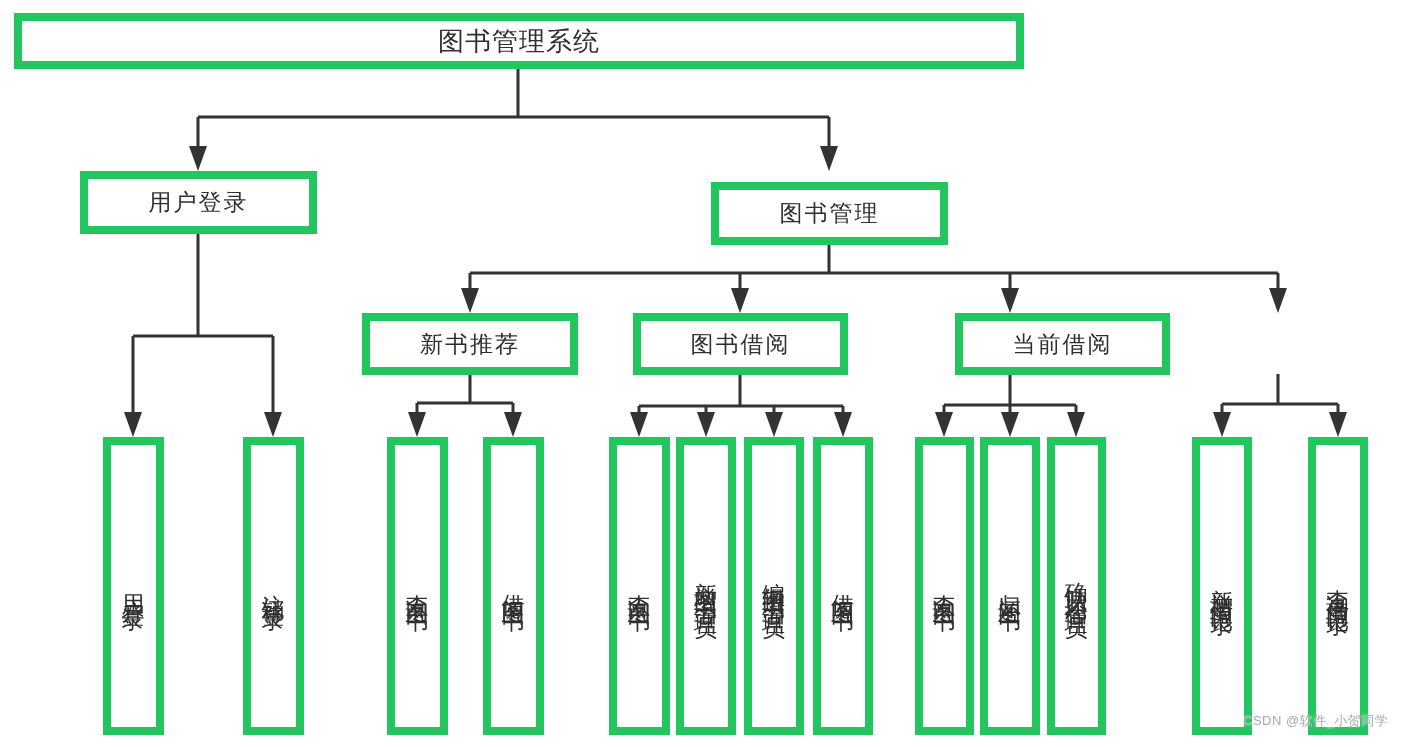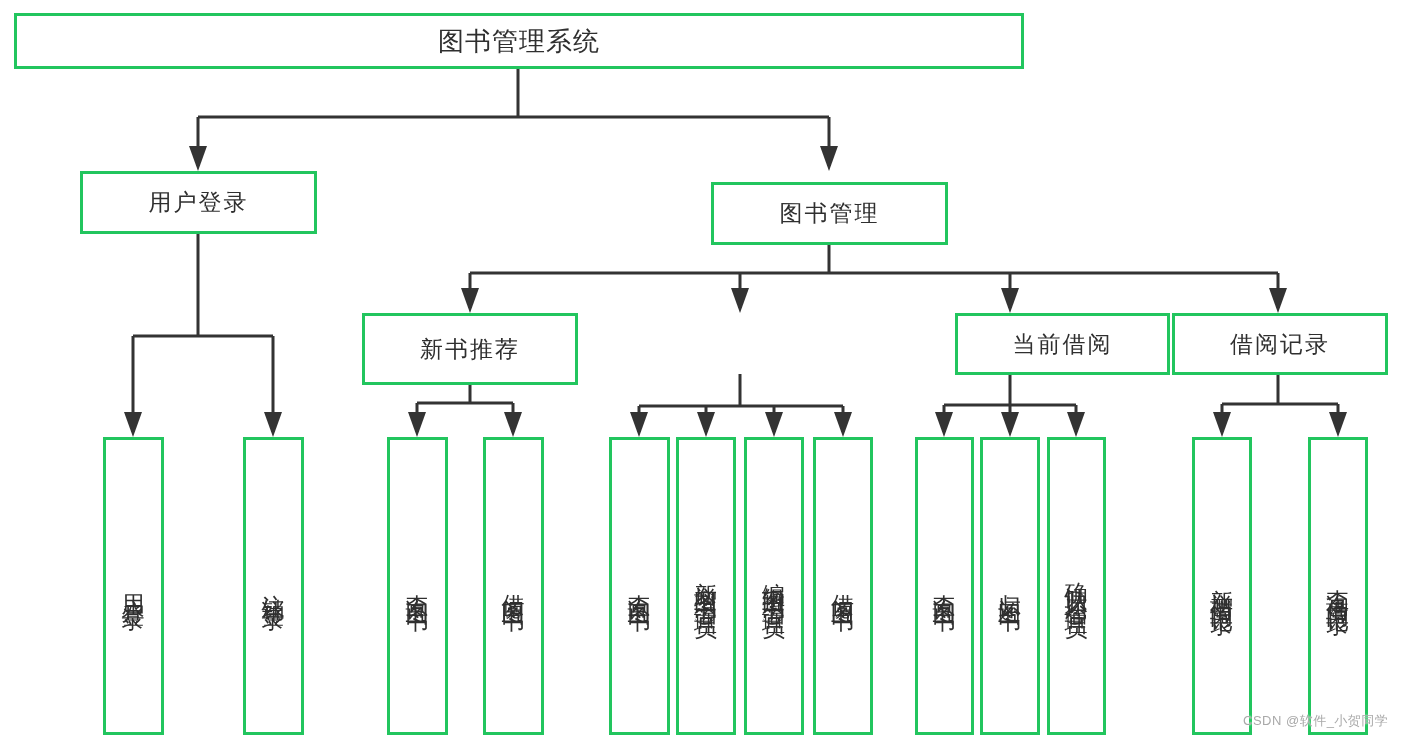--- a/index.html
+++ b/index.html
@@ -12,21 +12,21 @@
   }
   .canvas { position: absolute; inset: 0; width: 1405px; height: 747px; }
   svg.connectors {
     position: absolute; left: 0; top: 0;
     width: 1405px; height: 747px;
     pointer-events: none;
   }
   .box {
     position: absolute;
     background: #ffffff;
-    border: 3px solid #22c55e;
+    border: 8px solid #22c55e;
     display: flex; align-items: center; justify-content: center;
     text-align: right;
   }
   .h-label { font-size: 23px; letter-spacing: 2px; white-space: nowrap; }
   .root-box .h-label { font-size: 26px; letter-spacing: 1px; }
   .leaf .v-label {
     writing-mode: vertical-rl;
     text-orientation: mixed;
     font-size: 23px;
     letter-spacing: 5px;
@@ -92,28 +92,28 @@
     <span class="h-label">图书管理系统</span>
   </div>
 
   <div class="box" style="left:80px;top:171px;width:237px;height:63px">
     <span class="h-label">用户登录</span>
   </div>
   <div class="box" style="left:711px;top:182px;width:237px;height:63px">
     <span class="h-label">图书管理</span>
   </div>
 
-  <div class="box" style="left:362px;top:313px;width:216px;height:72px">
+  <div class="box" style="left:362px;top:313px;width:216px;height:62px">
     <span class="h-label">新书推荐</span>
+  </div>
+  <div class="box" style="left:633px;top:313px;width:215px;height:62px">
+    <span class="h-label">图书借阅</span>
   </div>
   <div class="box" style="left:955px;top:313px;width:215px;height:62px">
     <span class="h-label">当前借阅</span>
-  </div>
-  <div class="box" style="left:1172px;top:313px;width:216px;height:62px">
-    <span class="h-label">借阅记录</span>
   </div>
 
   <div class="box leaf" style="left:103px;top:437px;width:61px;height:298px">
     <span class="v-label">用户登录</span>
   </div>
   <div class="box leaf" style="left:243px;top:437px;width:61px;height:298px">
     <span class="v-label">注销登录</span>
   </div>
 
   <div class="box leaf" style="left:387px;top:437px;width:61px;height:298px">

